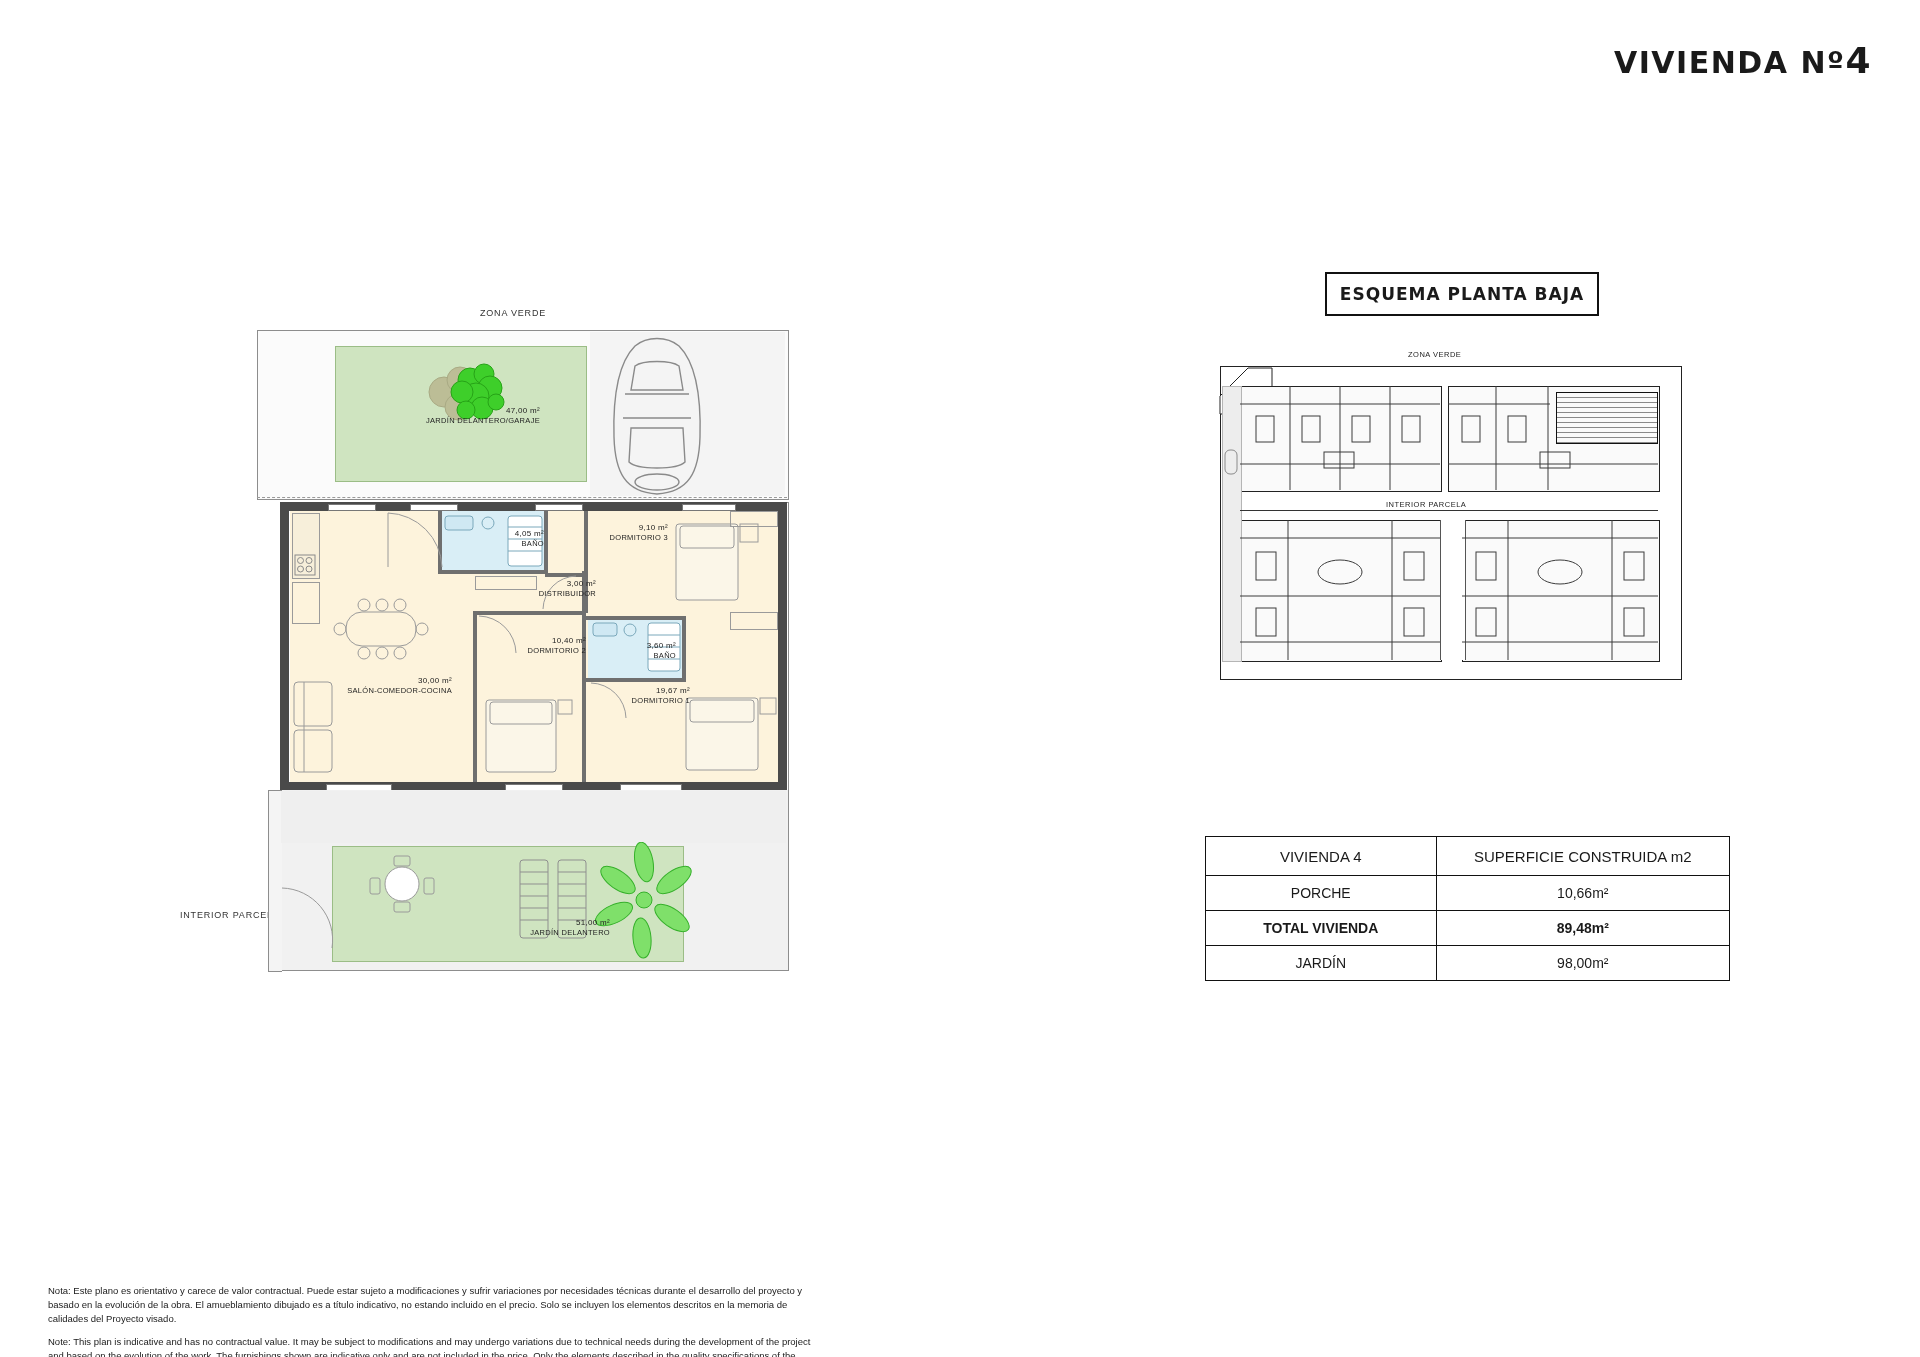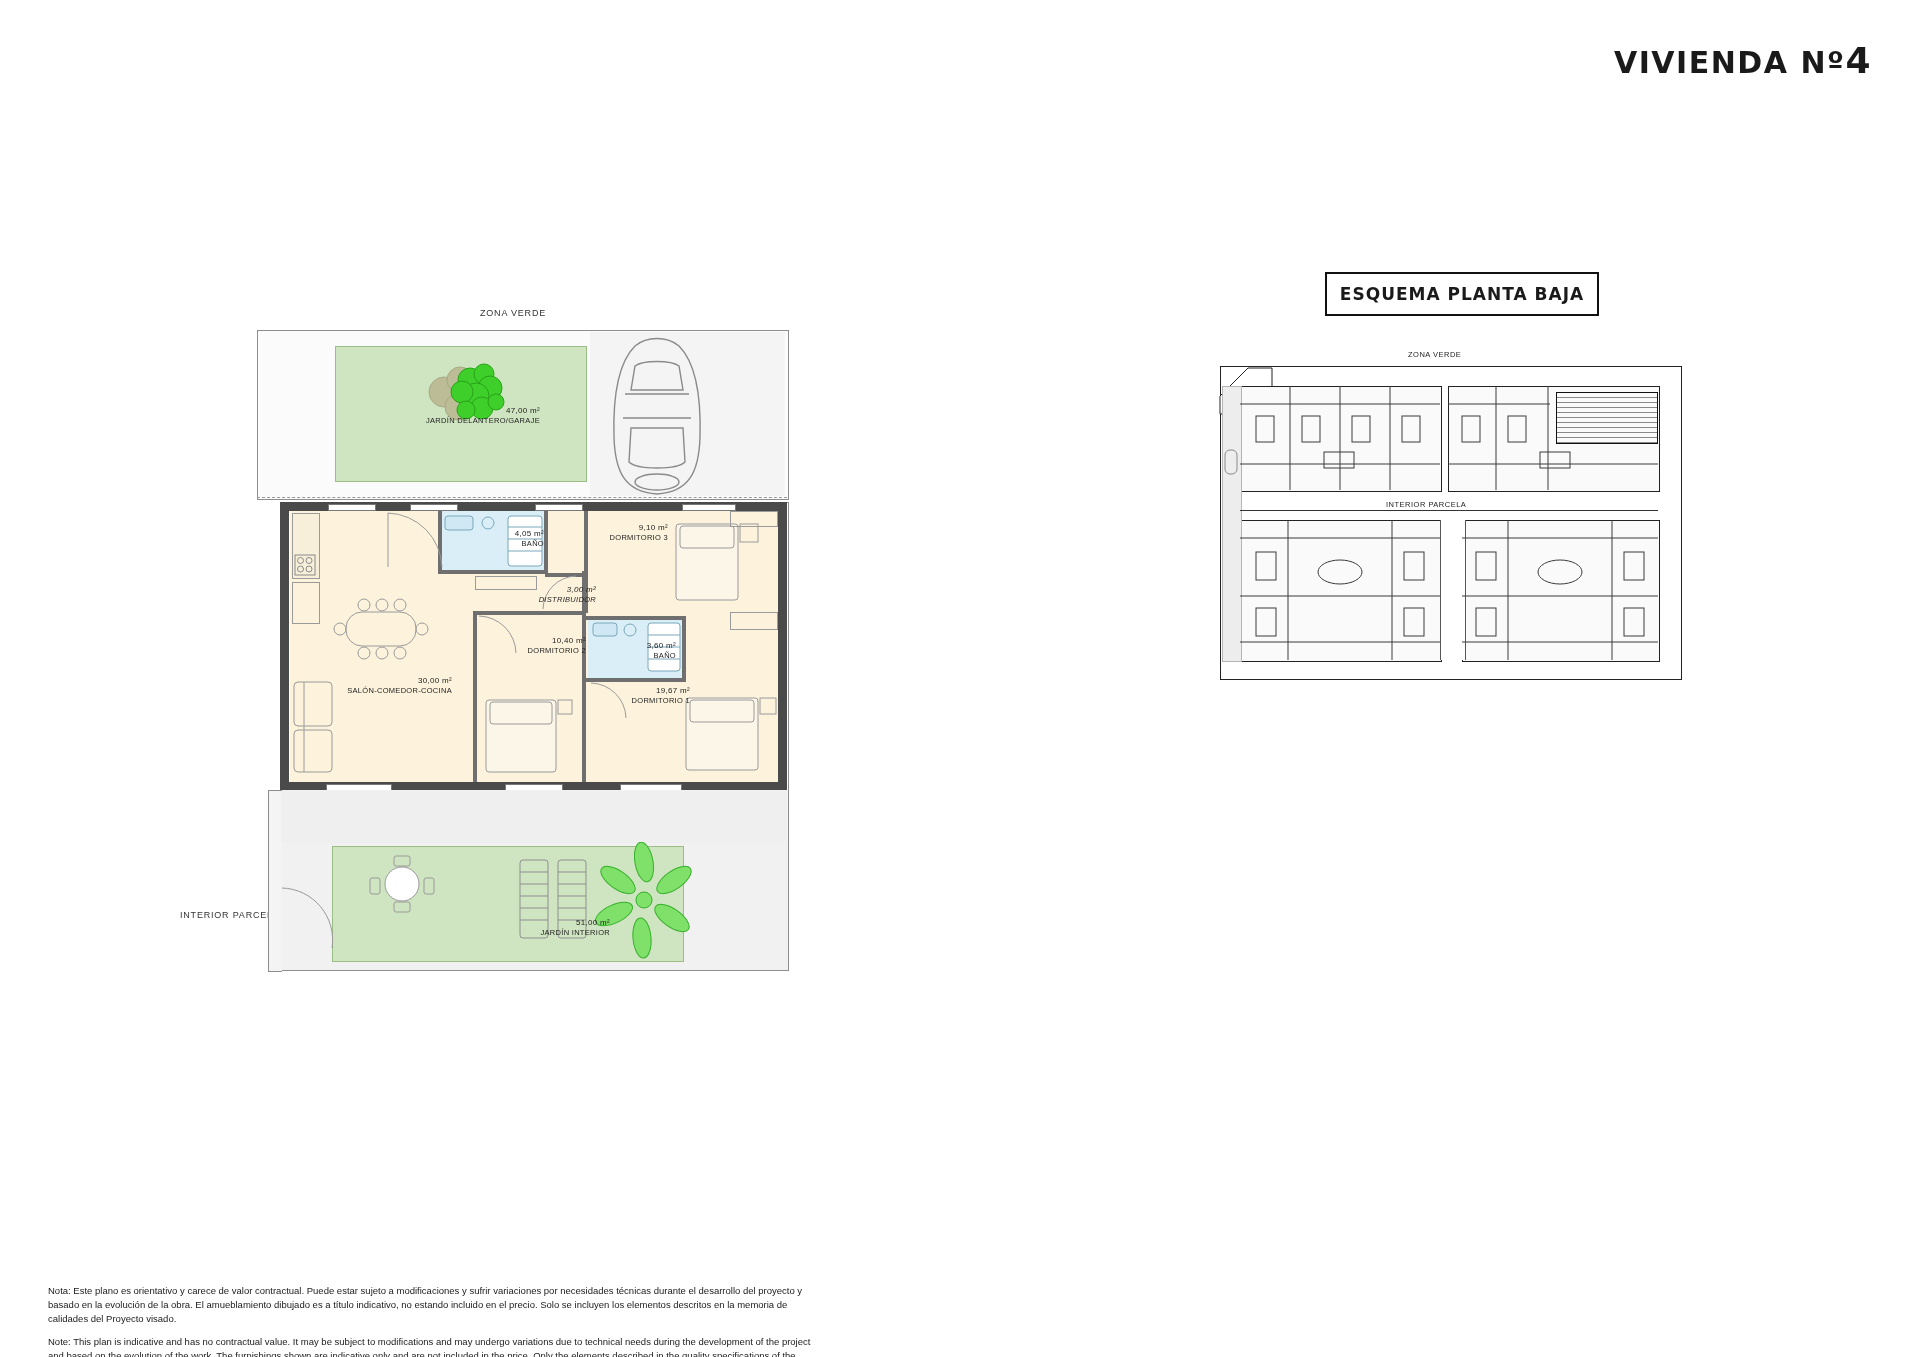--- a/index.html
+++ b/index.html
@@ -361,21 +361,21 @@
   <div class="abs fp-label" style="left:144px; top:199px; width:110px;">
     <span class="area">4,05 m²</span>
     <span class="rname">BAÑO</span>
   </div>
 
   <div class="abs fp-label" style="left:268px; top:193px; width:110px;">
     <span class="area">9,10 m²</span>
     <span class="rname">DORMITORIO 3</span>
   </div>
 
-  <div class="abs fp-label" style="left:196px; top:255px; width:110px;font-style:italic;">
+  <div class="abs fp-label" style="left:196px; top:249px; width:110px;">
     <span class="area">3,00 m²</span>
     <span class="rname">DISTRIBUIDOR</span>
   </div>
 
   <div class="abs fp-label" style="left:296px; top:296px; width:90px;margin-top:15px;">
     <span class="area">3,60 m²</span>
     <span class="rname">BAÑO</span>
   </div>
 
   <div class="abs fp-label" style="left:186px; top:306px; width:110px;">
@@ -438,21 +438,21 @@
       <ellipse cx="24" cy="72" rx="9" ry="20" transform="rotate(-115 24 72)"></ellipse>
       <ellipse cx="52" cy="96" rx="9" ry="20" transform="rotate(175 52 96)"></ellipse>
       <ellipse cx="82" cy="76" rx="9" ry="20" transform="rotate(125 82 76)"></ellipse>
       <ellipse cx="84" cy="38" rx="9" ry="20" transform="rotate(55 84 38)"></ellipse>
       <circle cx="54" cy="58" r="8"></circle>
     </g>
   </svg>
 
   <div class="abs fp-label" style="left:180px; top:588px; width:140px;">
     <span class="area">51,00 m²</span>
-    <span class="rname">JARDÍN INTERIOR</span>
+    <span class="rname">JARDÍN DELANTERO</span>
   </div>
 </div>
 
 <div class="abs" id="esquema-box">
   <span>ESQUEMA PLANTA BAJA</span>
 </div>
 
 <div class="abs" id="esquema-plan">
 
   <div class="abs mini-outline" style="left:10px; top:14px; width:460px; height:312px; background:#ffffff;"></div>
@@ -525,18 +525,38 @@
         <ellipse cx="320" cy="186" rx="22" ry="12"></ellipse>
       <rect x="84" y="66" width="30" height="16"></rect>
         <rect x="300" y="66" width="30" height="16"></rect>
     </g>
   </svg>
 
   <div class="abs" style="left:30px; top:158px; width:418px; height:1px; background:#333;"></div>
 </div>
 
 <div class="abs" id="surface-table">
+  <table>
+    <tbody>
+      <tr class="head">
+        <td class="c1">VIVIENDA 4</td>
+        <td>SUPERFICIE CONSTRUIDA m2</td>
+      </tr>
+      <tr>
+        <td class="c1">PORCHE</td>
+        <td>10,66m²</td>
+      </tr>
+      <tr class="total">
+        <td class="c1">TOTAL  VIVIENDA</td>
+        <td>89,48m²</td>
+      </tr>
+      <tr>
+        <td class="c1">JARDÍN</td>
+        <td>98,00m²</td>
+      </tr>
+    </tbody>
+  </table>
 </div>
 
 <div class="abs" id="notes">
   <p>Nota: Este plano es orientativo y carece de valor contractual. Puede estar sujeto a modificaciones y sufrir variaciones por necesidades técnicas durante el desarrollo del proyecto y basado en la evolución de la obra. El amueblamiento dibujado es a título indicativo, no estando incluido en el precio. Solo se incluyen los elementos descritos en la memoria de calidades del Proyecto visado.</p>
   <p>Note: This plan is indicative and has no contractual value. It may be subject to modifications and may undergo variations due to technical needs during the development of the project and based on the evolution of the work. The furnishings shown are indicative only and are not included in the price. Only the elements described in the quality specifications of the approved project are included.</p>
 </div>
 
 </body></html>

